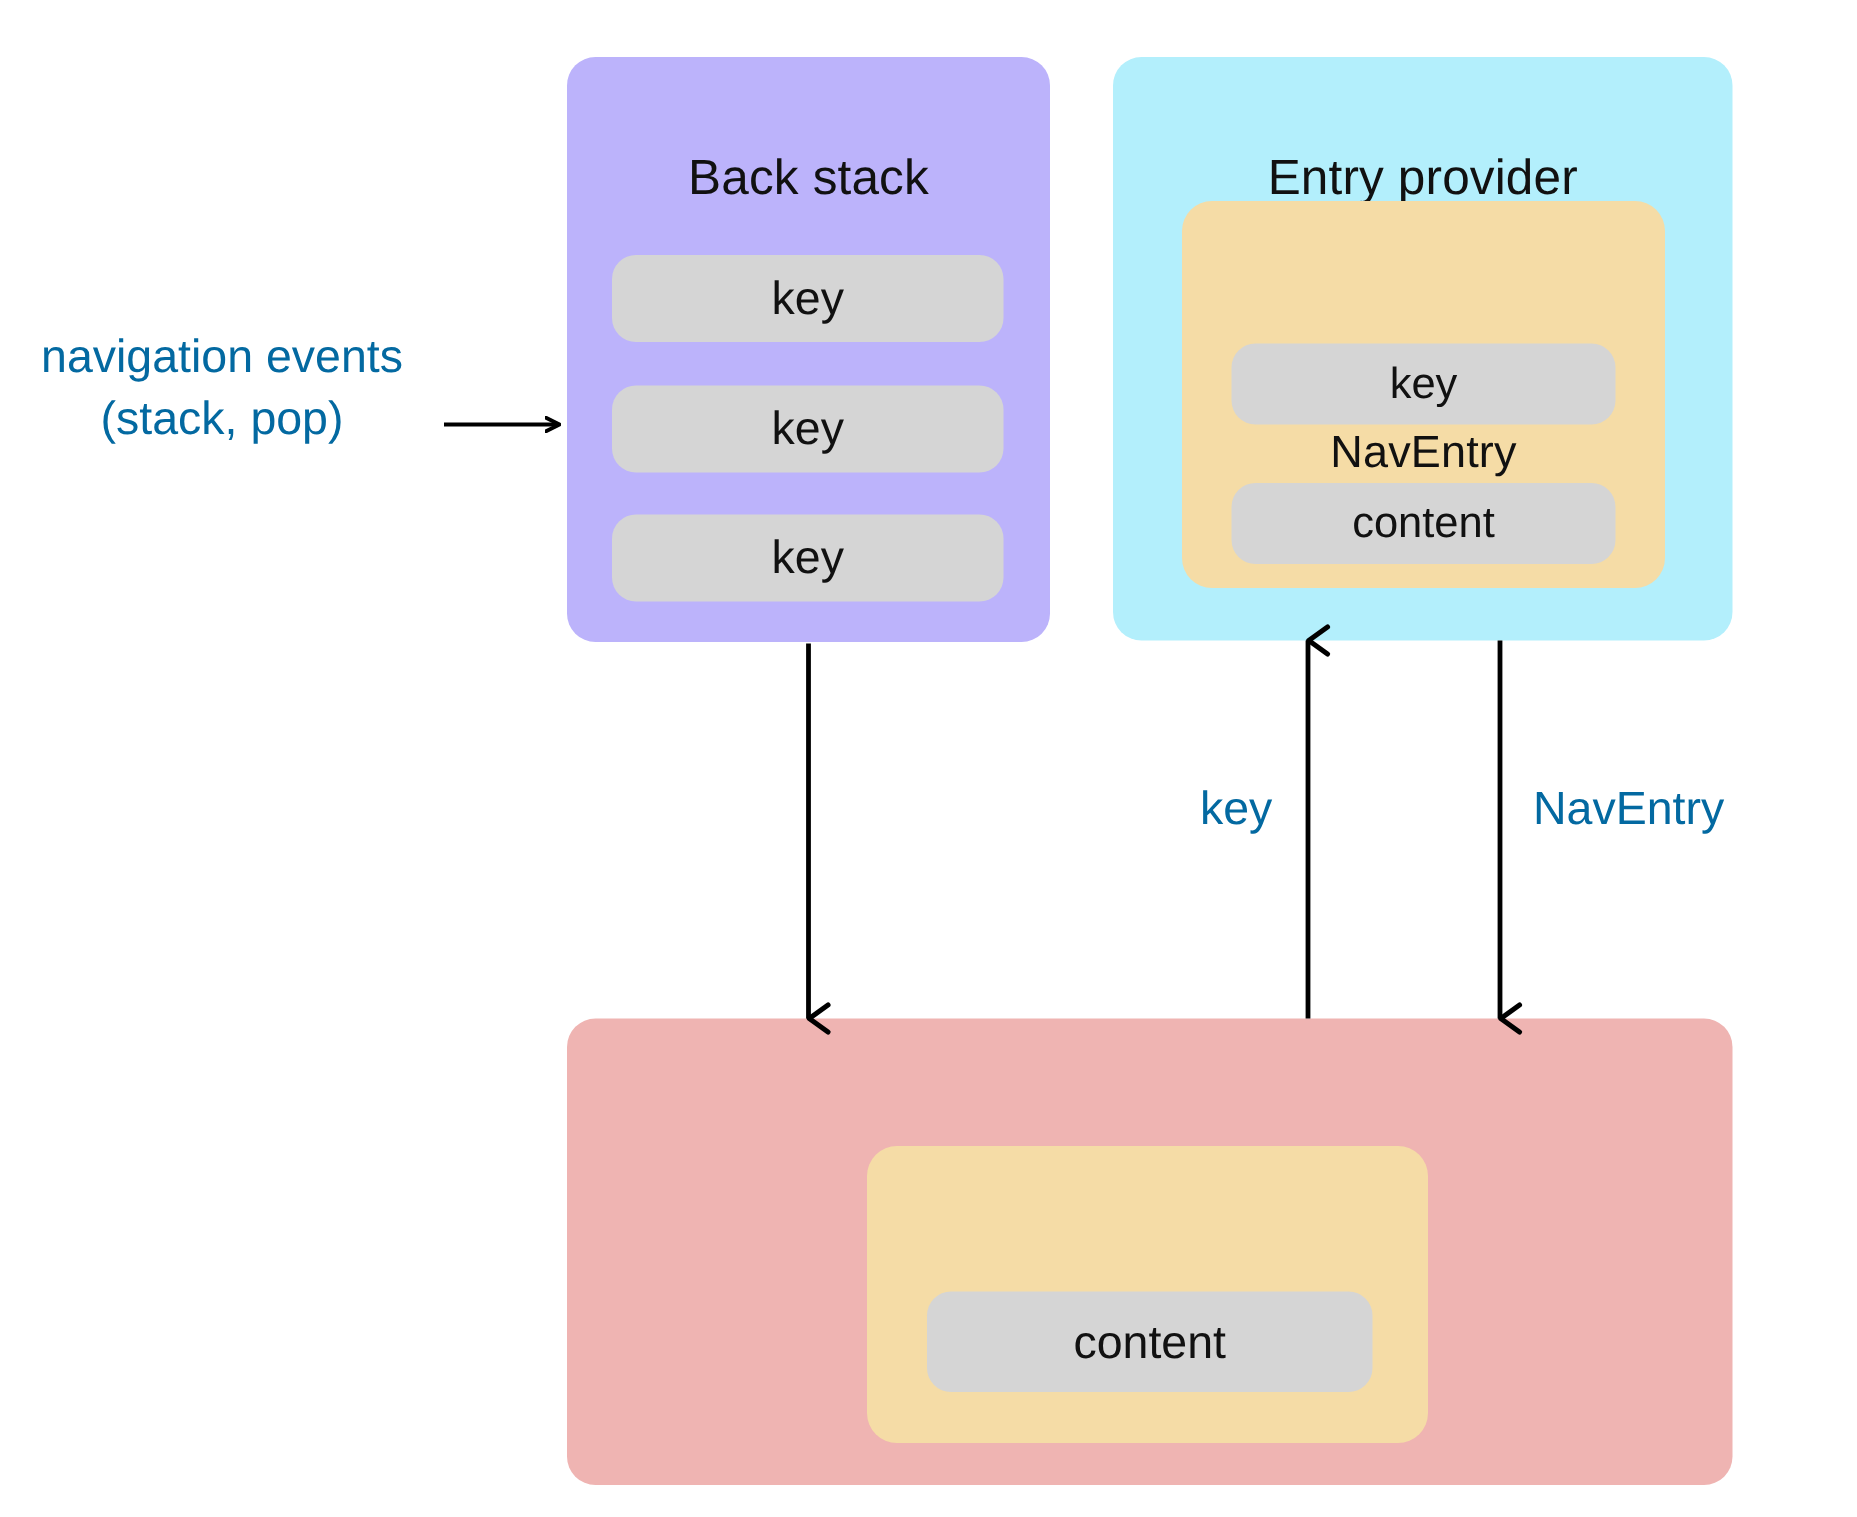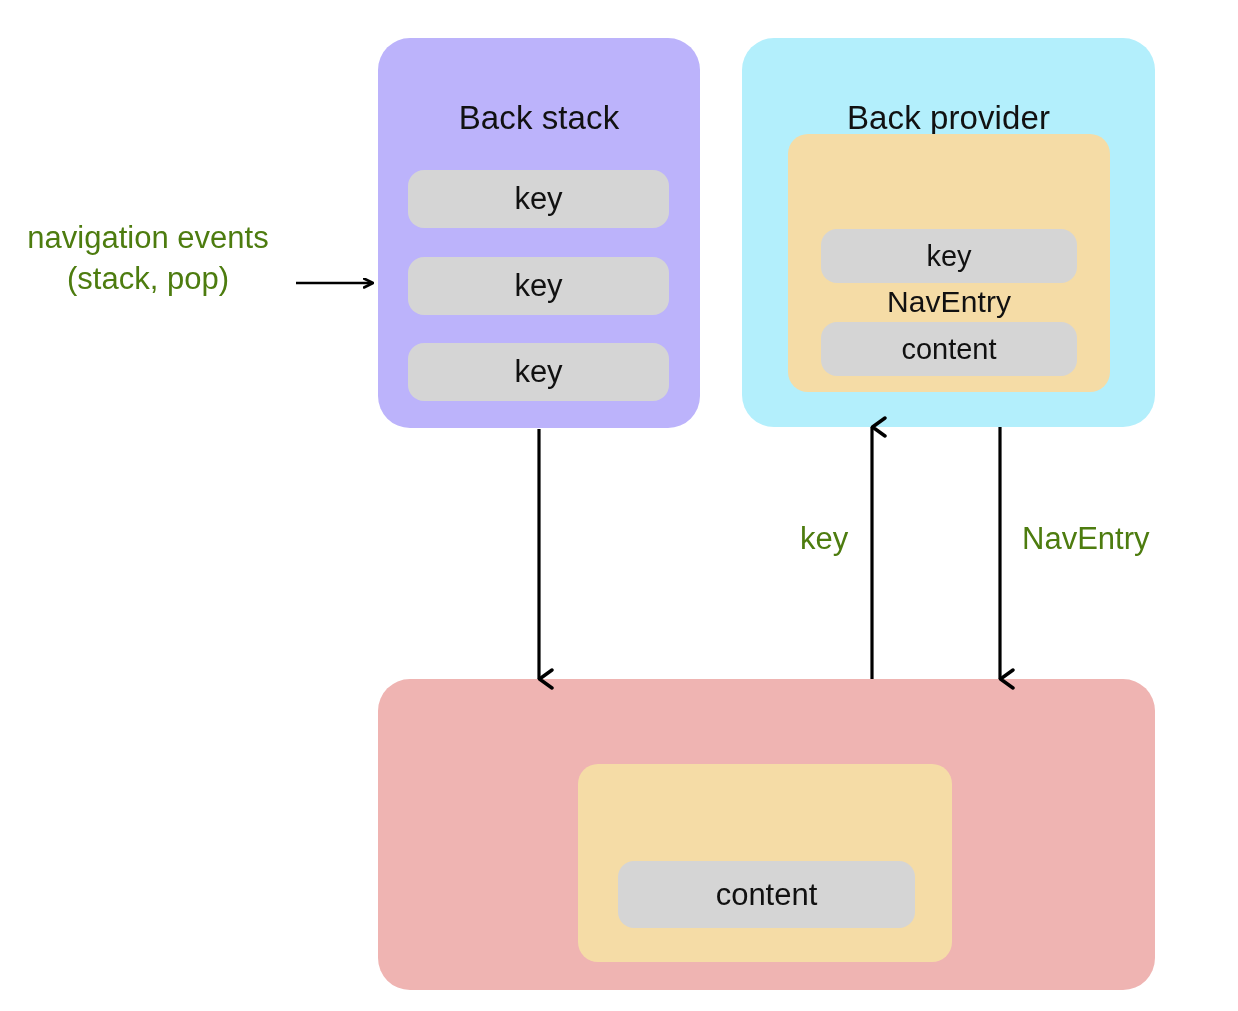--- a/index.html
+++ b/index.html
@@ -18,21 +18,21 @@
     width: 1238px;
     height: 1011px;
     background: #ffffff;
     overflow: hidden;
   }
 
   
   .box {
     position: absolute;
     box-sizing: border-box;
-    border-radius: 32px;
+    border-radius: 19px;
   }
   .box-title {
     position: absolute;
     left: 0;
     right: 0;
     text-align: center;
     color: #111111;
     font-weight: 400;
     letter-spacing: 0.1px;
     white-space: nowrap;
@@ -134,21 +134,21 @@
     font-size: 33px;
   }
   .title-naventry-provider {
     top: 151px;
     font-size: 30px;
   }
 
   
   .label {
     position: absolute;
-    color: #4d7c0f;
+    color: #0369a1;
     white-space: nowrap;
   }
   .label-nav-events {
     left: 8px;
     top: 218px;
     width: 280px;
     text-align: center;
     font-size: 31px;
     line-height: 1.32;
   }
@@ -184,21 +184,21 @@
   </div>
 
   <div class="box backstack-box">
     <div class="box-title title-backstack">Back stack</div>
   </div>
   <div class="pill pill-bs pill-bs-1">key</div>
   <div class="pill pill-bs pill-bs-2">key</div>
   <div class="pill pill-bs pill-bs-3">key</div>
 
   <div class="box entryprovider-box">
-    <div class="box-title title-entryprovider">Back provider</div>
+    <div class="box-title title-entryprovider">Entry provider</div>
   </div>
   <div class="naventry-card naventry-in-provider">
     <div class="box-title title-naventry-provider">NavEntry</div>
   </div>
   <div class="pill pill-ep pill-ep-key">key</div>
   <div class="pill pill-ep pill-ep-content">content</div>
 
   <div class="box navdisplay-box">
     
   </div>

